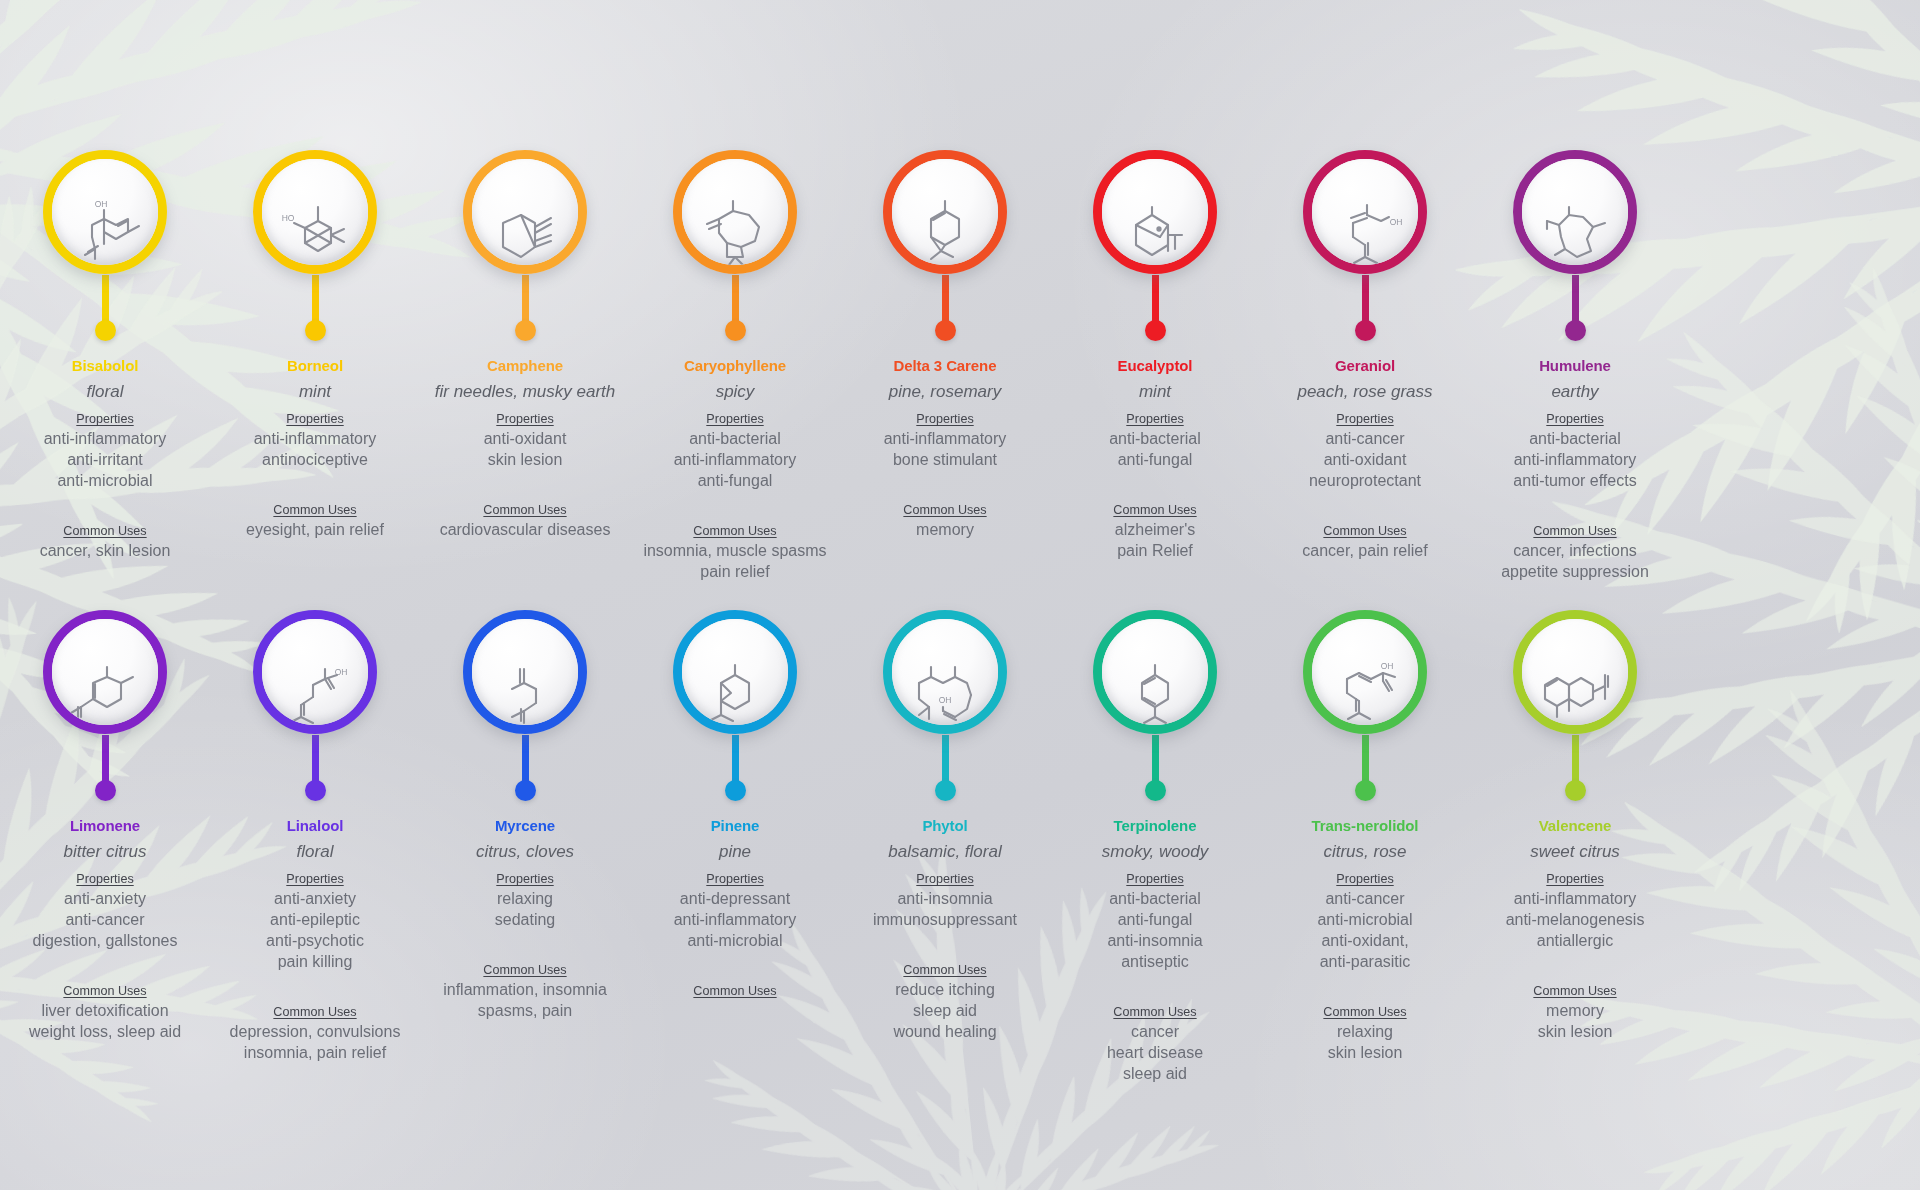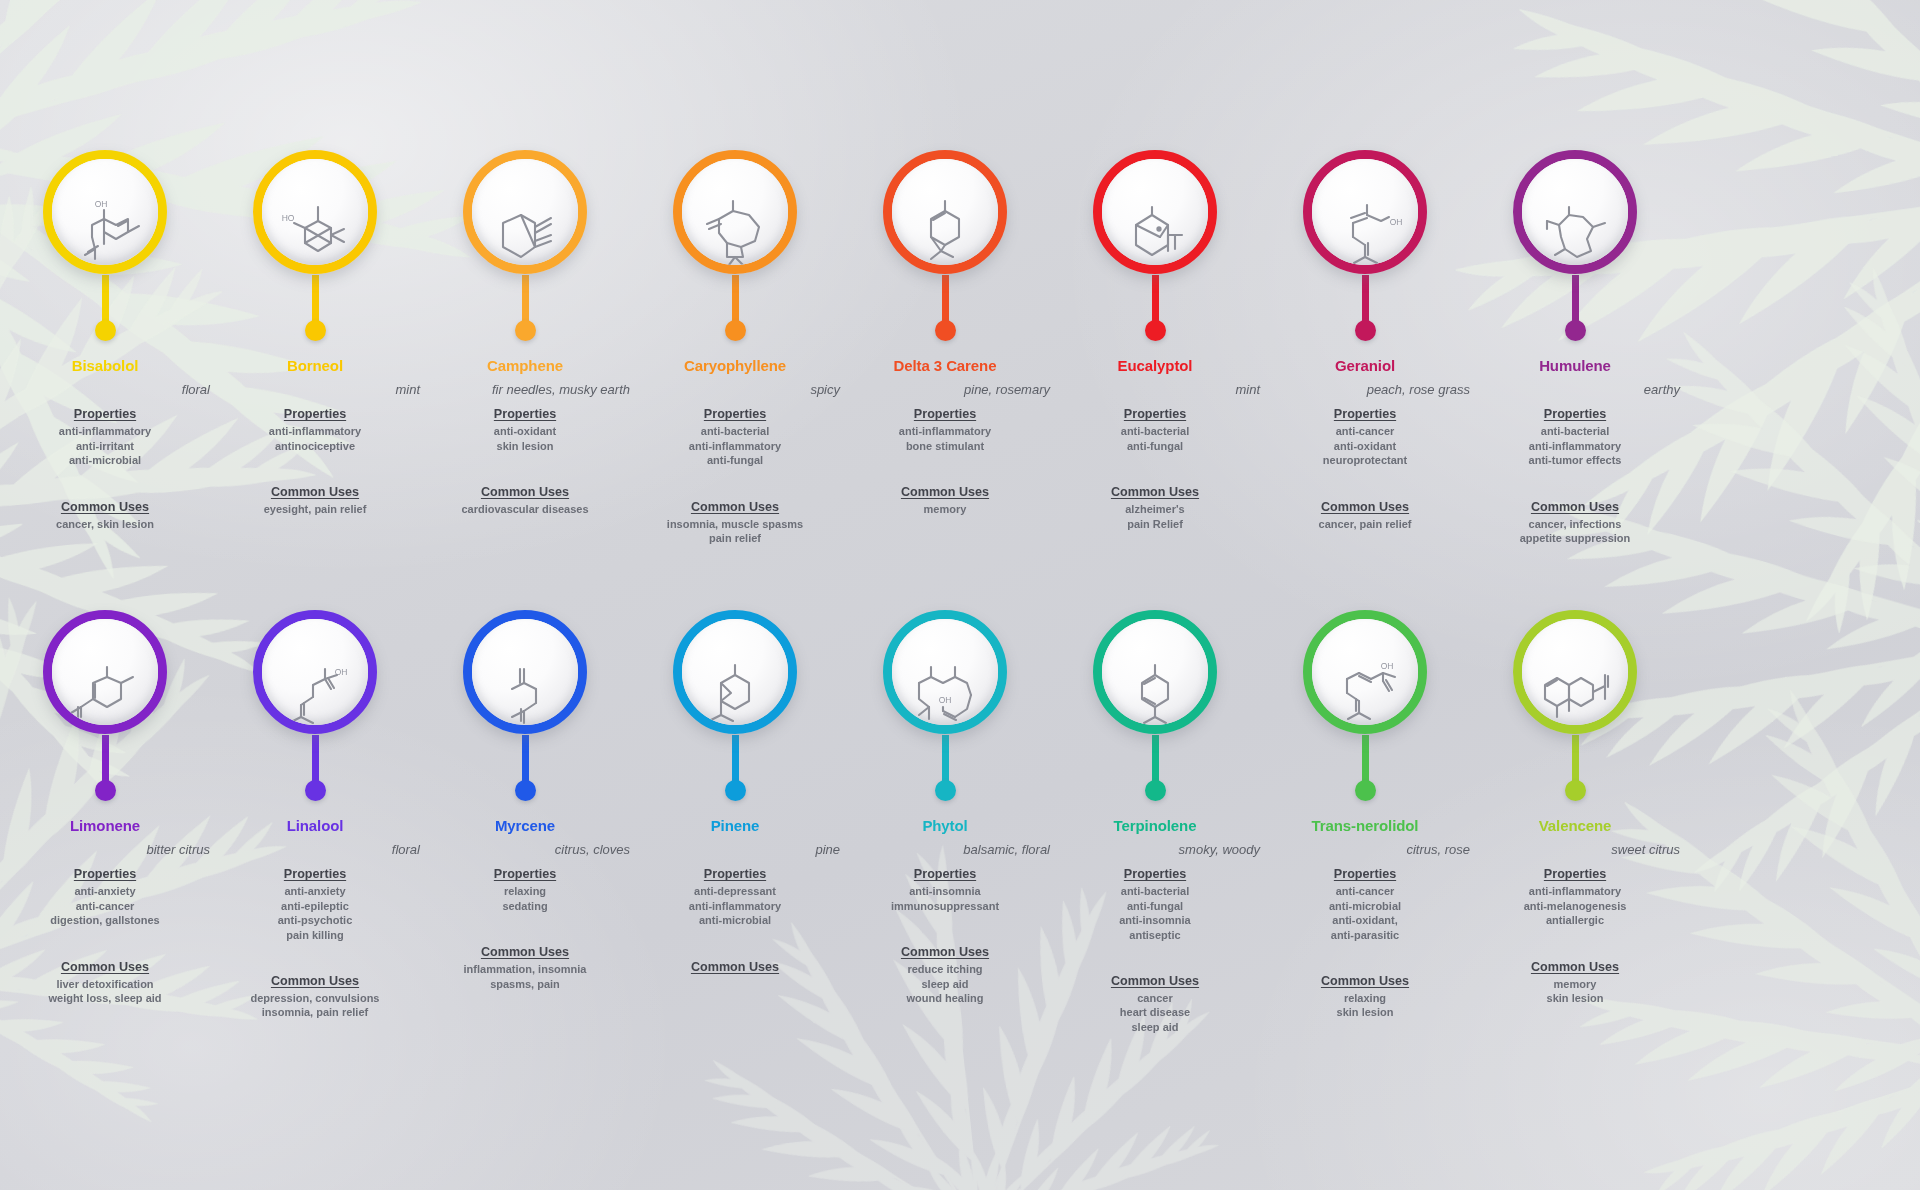--- a/index.html
+++ b/index.html
@@ -128,40 +128,38 @@
   }
   .name {
     font-size: 15px;
     font-weight: bold;
     color: var(--c);
     letter-spacing: -0.1px;
     line-height: 1.12;
     margin-bottom: 7px;
   }
   .aroma {
-    font-size: 13px;
+    font-size: 17px;
     font-style: italic;
     color: #5d6068;
     line-height: 1.2;
     margin-bottom: 10px;
-    text-align: right;
   }
   .sec-head {
     font-size: 12.6px;
-    font-weight: bold;
+    font-weight: normal;
     color: #42444c;
     text-decoration: underline;
     text-underline-offset: 2px;
     margin-bottom: 3px;
   }
   .sec-list {
-    font-size: 11px;
+    font-size: 16px;
     color: #6b6e77;
     line-height: 1.31;
-    font-weight: bold;
   }
   .sec-list div { white-space: nowrap; }
   .uses-block { margin-top: 32px; }
 </style>
 </head>
 <body>
 
 <div id="bg-canvas"></div>
 
 <svg id="bg-leaves" viewBox="0 0 1920 1190" preserveAspectRatio="none">

